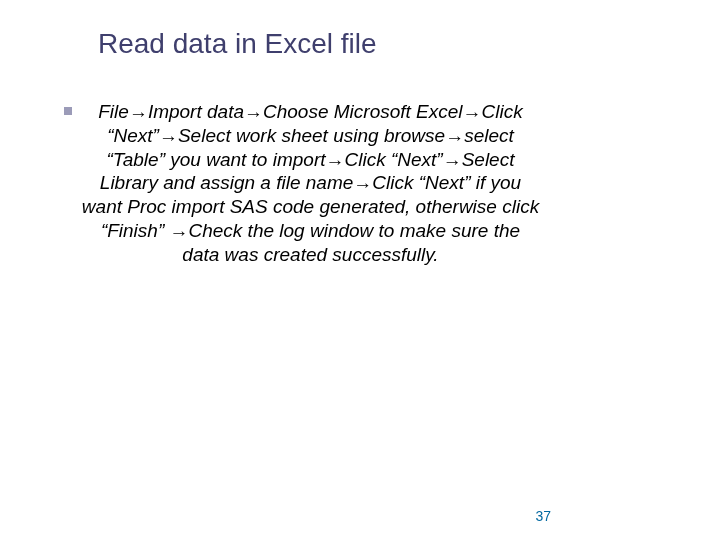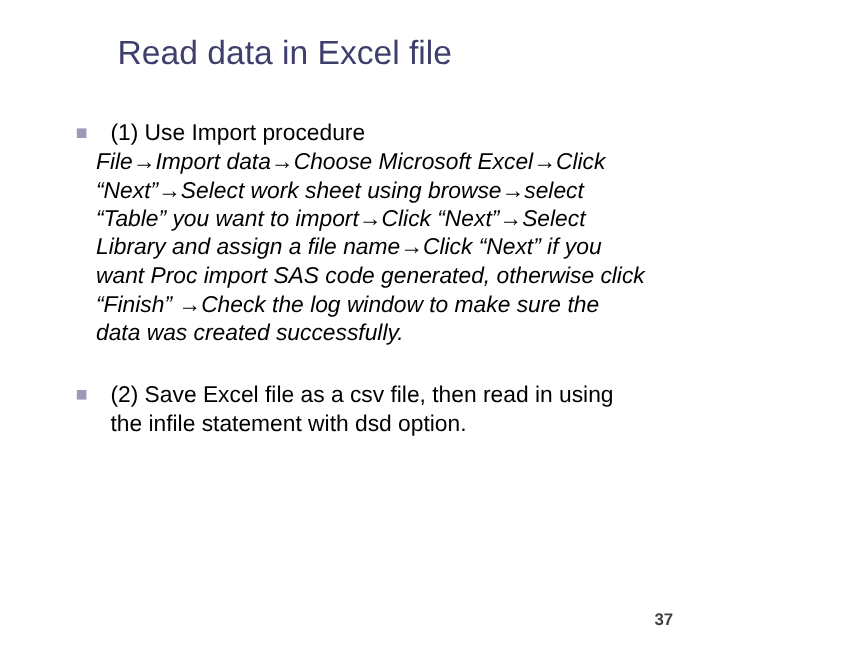--- a/index.html
+++ b/index.html
@@ -10,20 +10,21 @@
     background: #ffffff;
     font-family: Verdana, Geneva, sans-serif;
     color: #000000;
     overflow: hidden;
   }
   .slide {
     position: relative;
     width: 581px;
     height: 540px;
     box-sizing: border-box;
+    text-align: center;
   }
   .title {
     position: absolute;
     top: 28px;
     left: 98px;
     font-size: 28px;
     color: #3f3f6d;
     font-weight: 400;
   }
   .body {
@@ -51,44 +52,37 @@
     
   }
   .continuation {
     
     margin-left: -12px;
     font-style: italic;
   }
   .page-number {
     position: absolute;
     bottom: 16px;
-    right: 20px;
+    right: 30px;
     font-size: 14px;
-    color: #404040;
-    font-weight: bold;
+    color: #0369a1;
   }
 </style>
 </head>
 <body>
 
 <div class="slide">
 
   <div class="title">Read data in Excel file</div>
 
   <div class="body">
 
     <div class="item">
       <div class="bullet"></div>
-      <div class="first-line">(1) Use Import procedure</div>
       <div class="continuation">File→Import data→Choose Microsoft Excel→Click “Next”→Select work sheet using browse→select “Table” you want to import→Click “Next”→Select Library and assign a file name→Click “Next” if you want Proc import SAS code generated, otherwise click “Finish” →Check the log window to make sure the data was created successfully.</div>
     </div>
 
-    <div class="item">
-      <div class="bullet"></div>
-      <div class="first-line">(2) Save Excel file as a csv file, then read in using the infile statement with dsd option.</div>
-      <div class="continuation"></div>
-    </div>
 
   </div>
 
   <div class="page-number">37</div>
 
 </div>
 
 </body></html>

